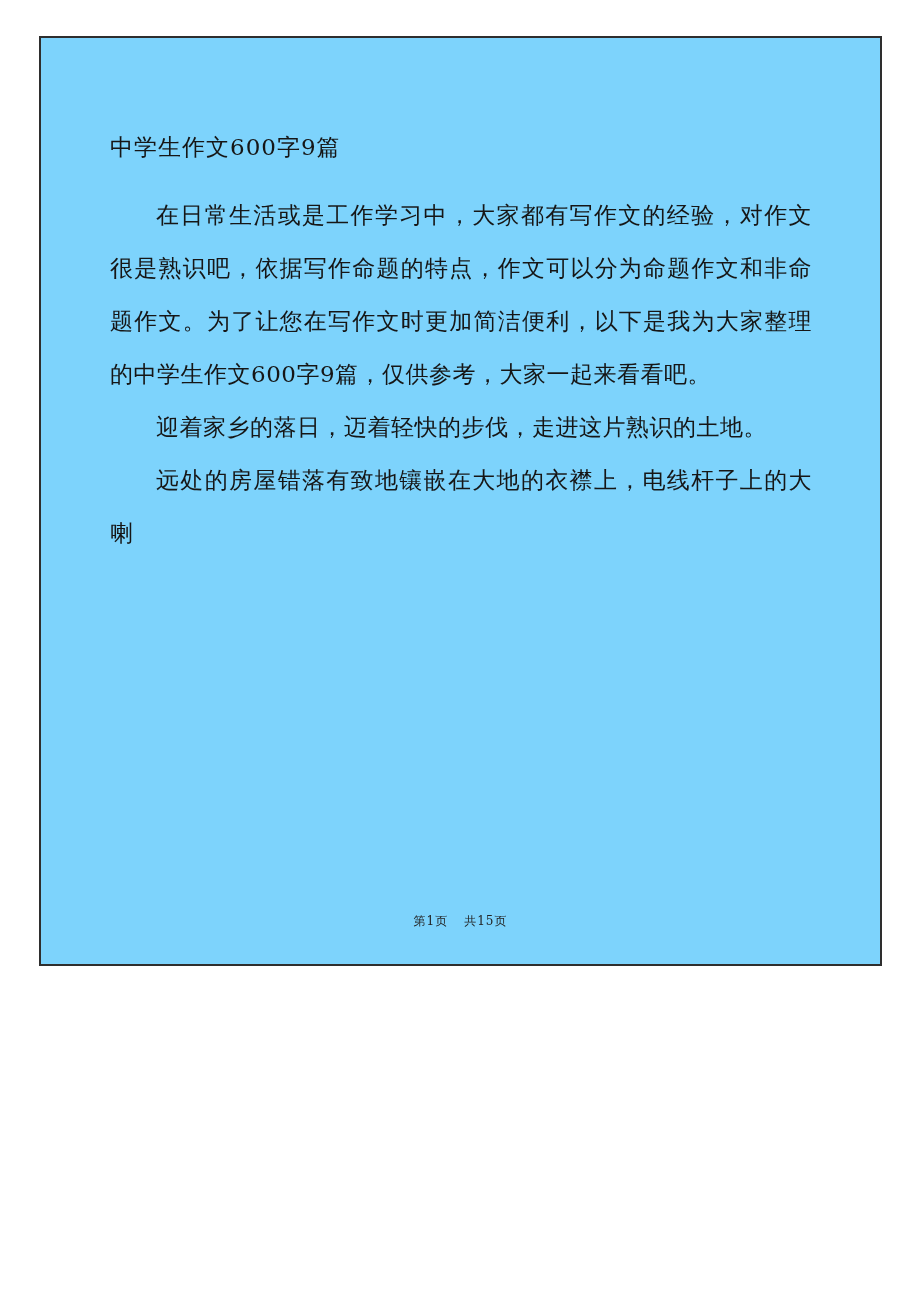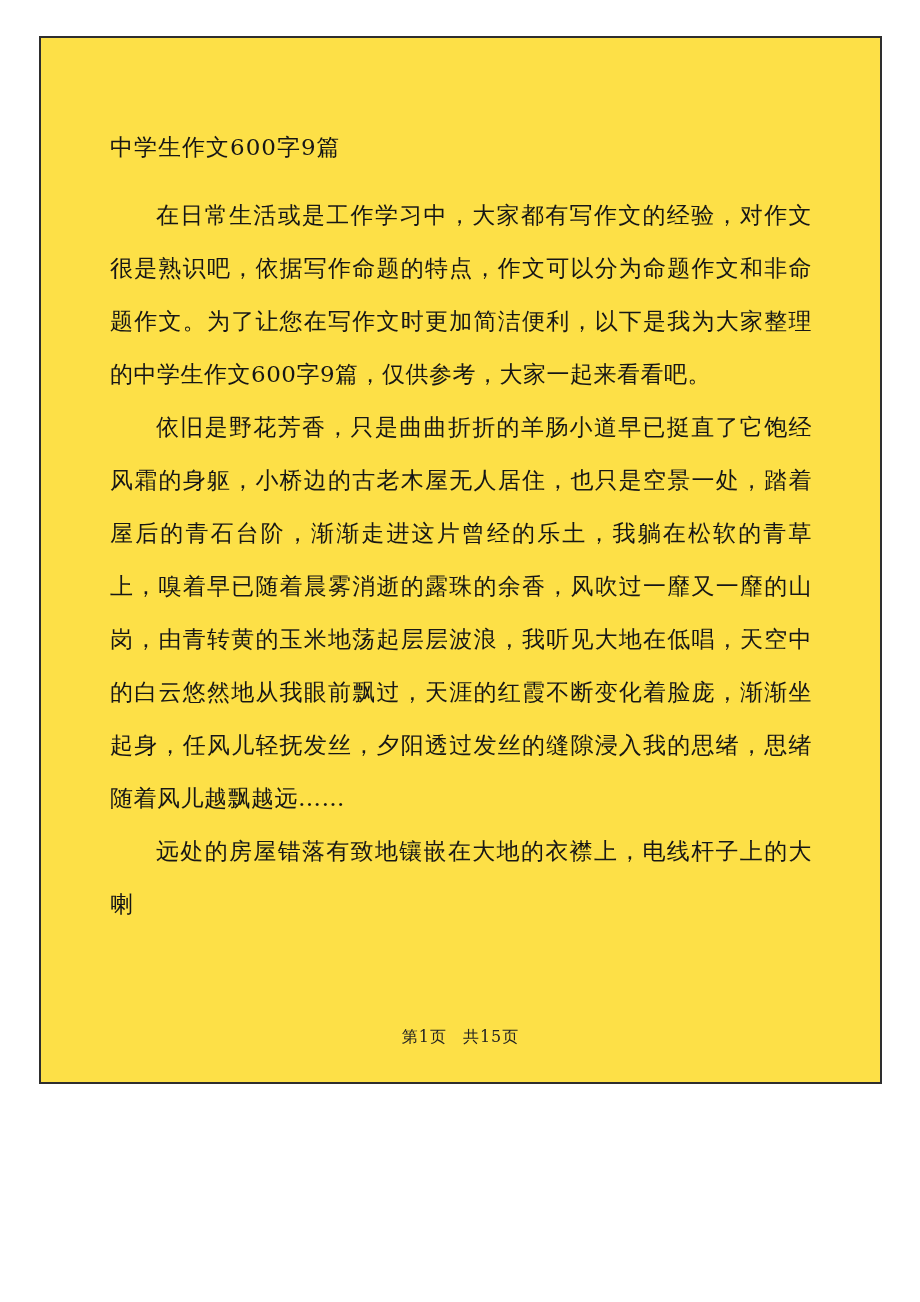--- a/index.html
+++ b/index.html
@@ -17,23 +17,23 @@
     height: 1302px;
     background: #ffffff;
     overflow: hidden;
   }
 
   .page-border-box {
     position: absolute;
     left: 39px;
     top: 36px;
     width: 843px;
-    height: 1048px;
+    height: 930px;
     border: 2px solid #2e2e2e;
-    background: #fde047;
+    background: #7dd3fc;
   }
 
   .doc-content {
     position: absolute;
     left: 0;
     top: 0;
     width: 100%;
     padding: 96px 68px 0 69px;
     color: #161616;
   }
@@ -71,41 +71,41 @@
 
   .page-footer {
     position: absolute;
     left: 0;
     bottom: 34px;
     width: 100%;
     display: flex;
     justify-content: center;
     align-items: center;
     gap: 16px;
-    font-size: 16px;
+    font-size: 12px;
     color: #222222;
     letter-spacing: 1px;
   }
 </style>
 </head>
 <body>
 
 <div class="page-canvas">
 
   <div class="page-border-box">
 
     <div class="doc-content">
 
       <h1 class="doc-title">中学生作文600字9篇</h1>
 
       <p class="doc-paragraph doc-intro">在日常生活或是工作学习中，大家都有写作文的经验，对作文很是熟识吧，依据写作命题的特点，作文可以分为命题作文和非命题作文。为了让您在写作文时更加简洁便利，以下是我为大家整理的中学生作文600字9篇，仅供参考，大家一起来看看吧。</p>
 
 
+      <p class="doc-paragraph">迎着家乡的落日，迈着轻快的步伐，走进这片熟识的土地。</p>
 
-      <p class="doc-paragraph">依旧是野花芳香，只是曲曲折折的羊肠小道早已挺直了它饱经风霜的身躯，小桥边的古老木屋无人居住，也只是空景一处，踏着屋后的青石台阶，渐渐走进这片曾经的乐土，我躺在松软的青草上，嗅着早已随着晨雾消逝的露珠的余香，风吹过一靡又一靡的山岗，由青转黄的玉米地荡起层层波浪，我听见大地在低唱，天空中的白云悠然地从我眼前飘过，天涯的红霞不断变化着脸庞，渐渐坐起身，任风儿轻抚发丝，夕阳透过发丝的缝隙浸入我的思绪，思绪随着风儿越飘越远……</p>
 
       <p class="doc-paragraph">远处的房屋错落有致地镶嵌在大地的衣襟上，电线杆子上的大喇</p>
 
     </div>
 
     <div class="page-footer">
       <span>第1页</span>
       <span>共15页</span>
     </div>
 

